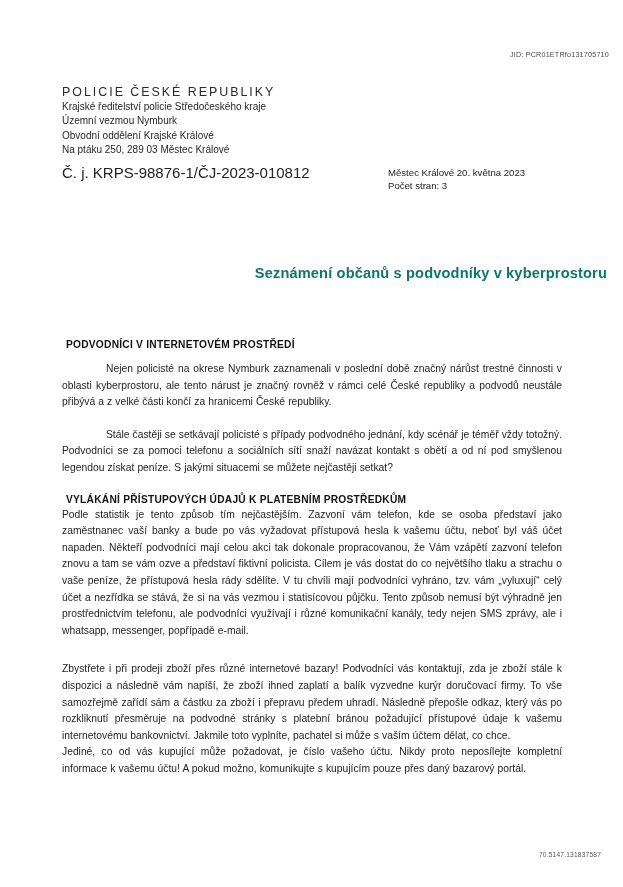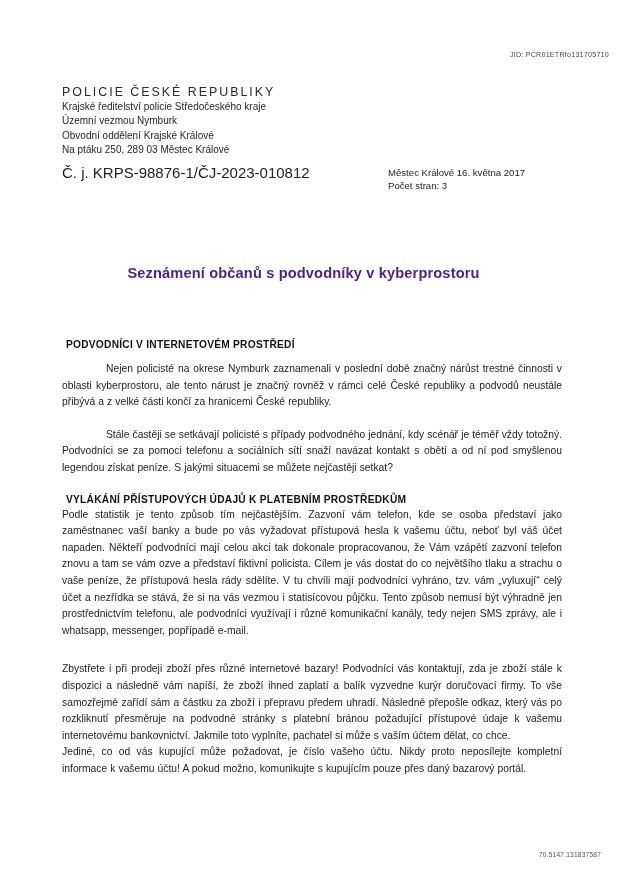--- a/index.html
+++ b/index.html
@@ -76,25 +76,25 @@
     line-height: 13px;
     color: #232323;
     white-space: nowrap;
   }
 
   .doc-title {
     position: absolute;
     left: 0;
     right: 16px;
     top: 249px;
-    text-align: center;
+    text-align: right;
     font-size: 14.6px;
     font-weight: bold;
     letter-spacing: 0.15px;
-    color: #4c1d95;
+    color: #0f766e;
   }
 
   .body {
     position: absolute;
     left: 62px;
     top: 322px;
     width: 500px;
   }
   .sec-head {
     font-size: 10.2px;
@@ -142,21 +142,21 @@
     <div class="lh-title">POLICIE ČESKÉ REPUBLIKY</div>
     <div class="lh-line">Krajské ředitelství policie Středočeského kraje</div>
     <div class="lh-line">Územní vezmou Nymburk</div>
     <div class="lh-line">Obvodní oddělení Krajské Králové</div>
     <div class="lh-line">Na ptáku 250, 289 03 Městec Králové</div>
   </div>
 
   <div class="refblock">Č. j. KRPS-98876-1/ČJ-2023-010812</div>
 
   <div class="dateblock">
-    <div>Městec Králové 16. května 2017</div>
+    <div>Městec Králové 20. května 2023</div>
     <div>Počet stran: 3</div>
   </div>
 
   <div class="doc-title">Seznámení občanů s podvodníky v kyberprostoru</div>
 
   <div class="body">
 
     <div class="sec-head">PODVODNÍCI V INTERNETOVÉM PROSTŘEDÍ</div>
     <div class="gap-s"></div>
     <p class="para indent">Nejen policisté na okrese Nymburk zaznamenali v poslední době značný nárůst trestné činnosti v oblasti kyberprostoru, ale  tento nárust je značný  rovněž v rámci celé České republiky a podvodů neustále přibývá a z velké části končí za hranicemi České republiky.</p>

